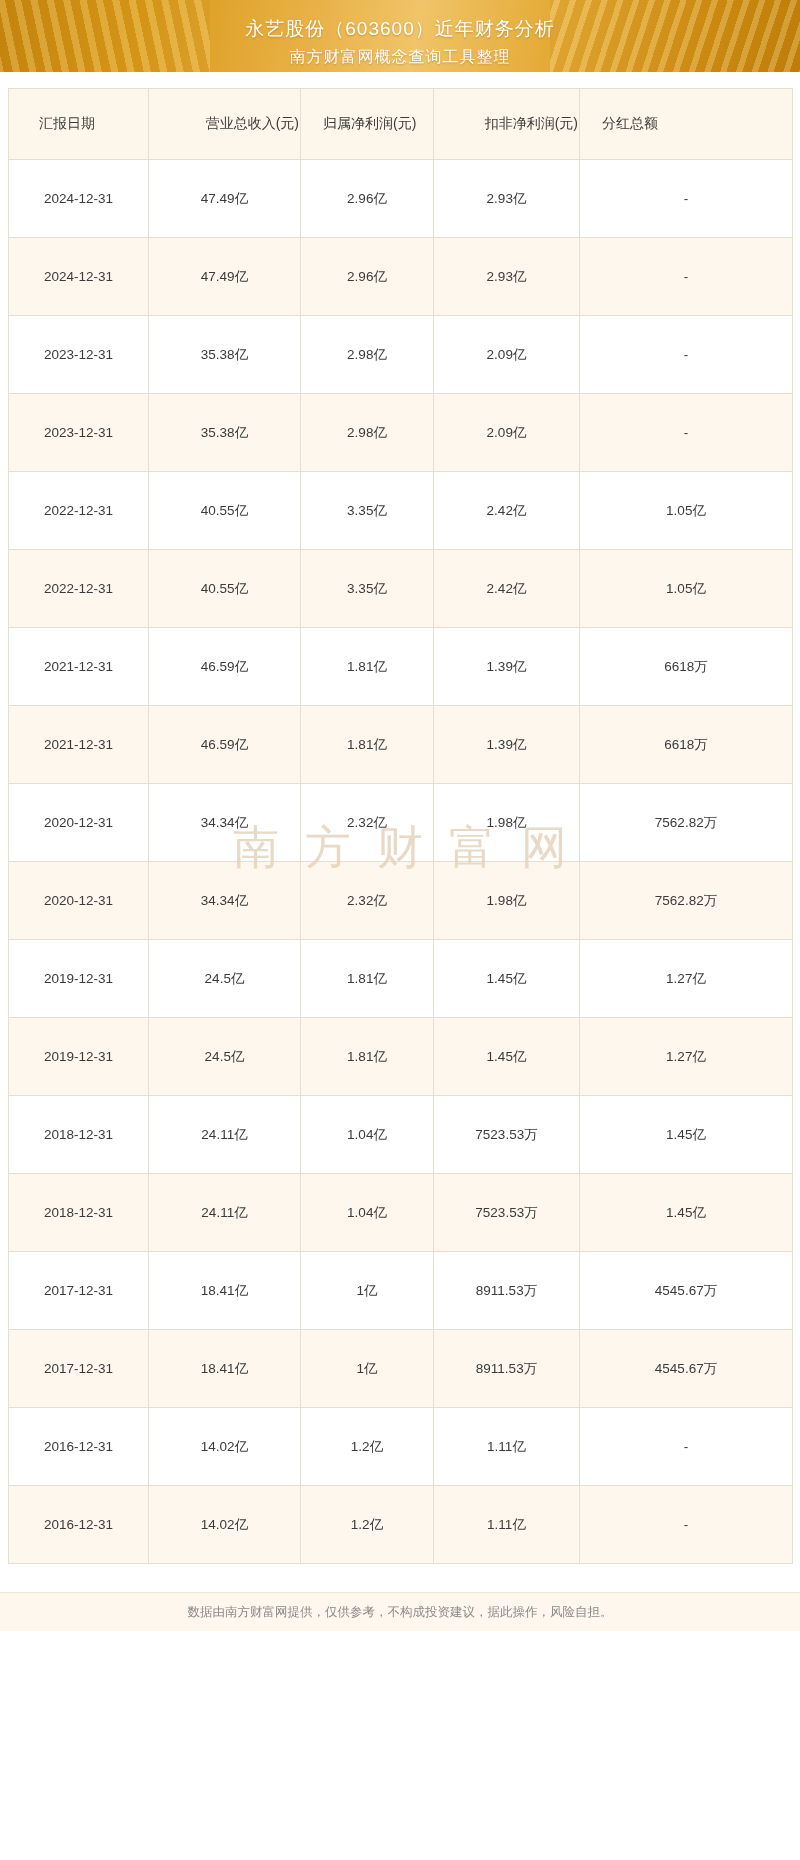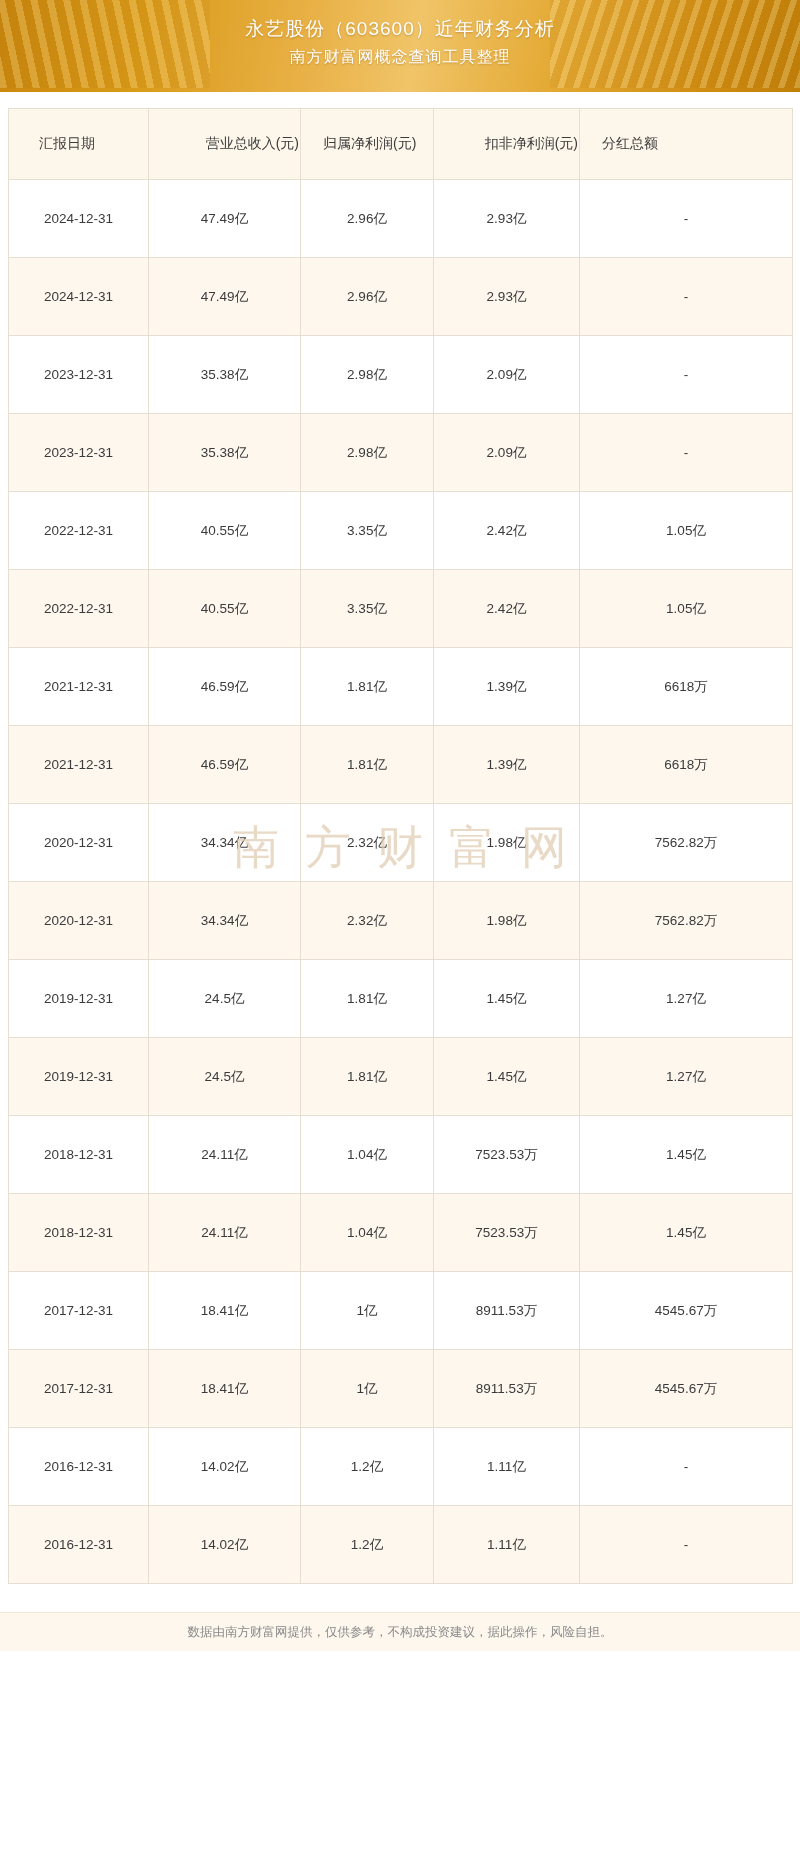--- a/index.html
+++ b/index.html
@@ -12,21 +12,21 @@
     min-height: 1860px;
     font-family: "Liberation Sans", sans-serif;
     color: #333333;
     position: relative;
   }
 
   
   .banner {
     position: relative;
     width: 800px;
-    height: 92px;
+    height: 72px;
     background: linear-gradient(100deg, #c8860d 0%, #d99a18 18%, #e8b045 38%, #f0c468 52%, #e3a832 70%, #cf8c12 88%, #c07f08 100%);
     overflow: hidden;
   }
   .banner::before {
     content: "";
     position: absolute;
     left: 0; top: 0;
     width: 210px; height: 88px;
     background:
       repeating-linear-gradient(78deg, rgba(255,230,160,0.30) 0px, rgba(255,230,160,0.30) 7px, rgba(160,100,10,0.10) 7px, rgba(160,100,10,0.10) 16px);

